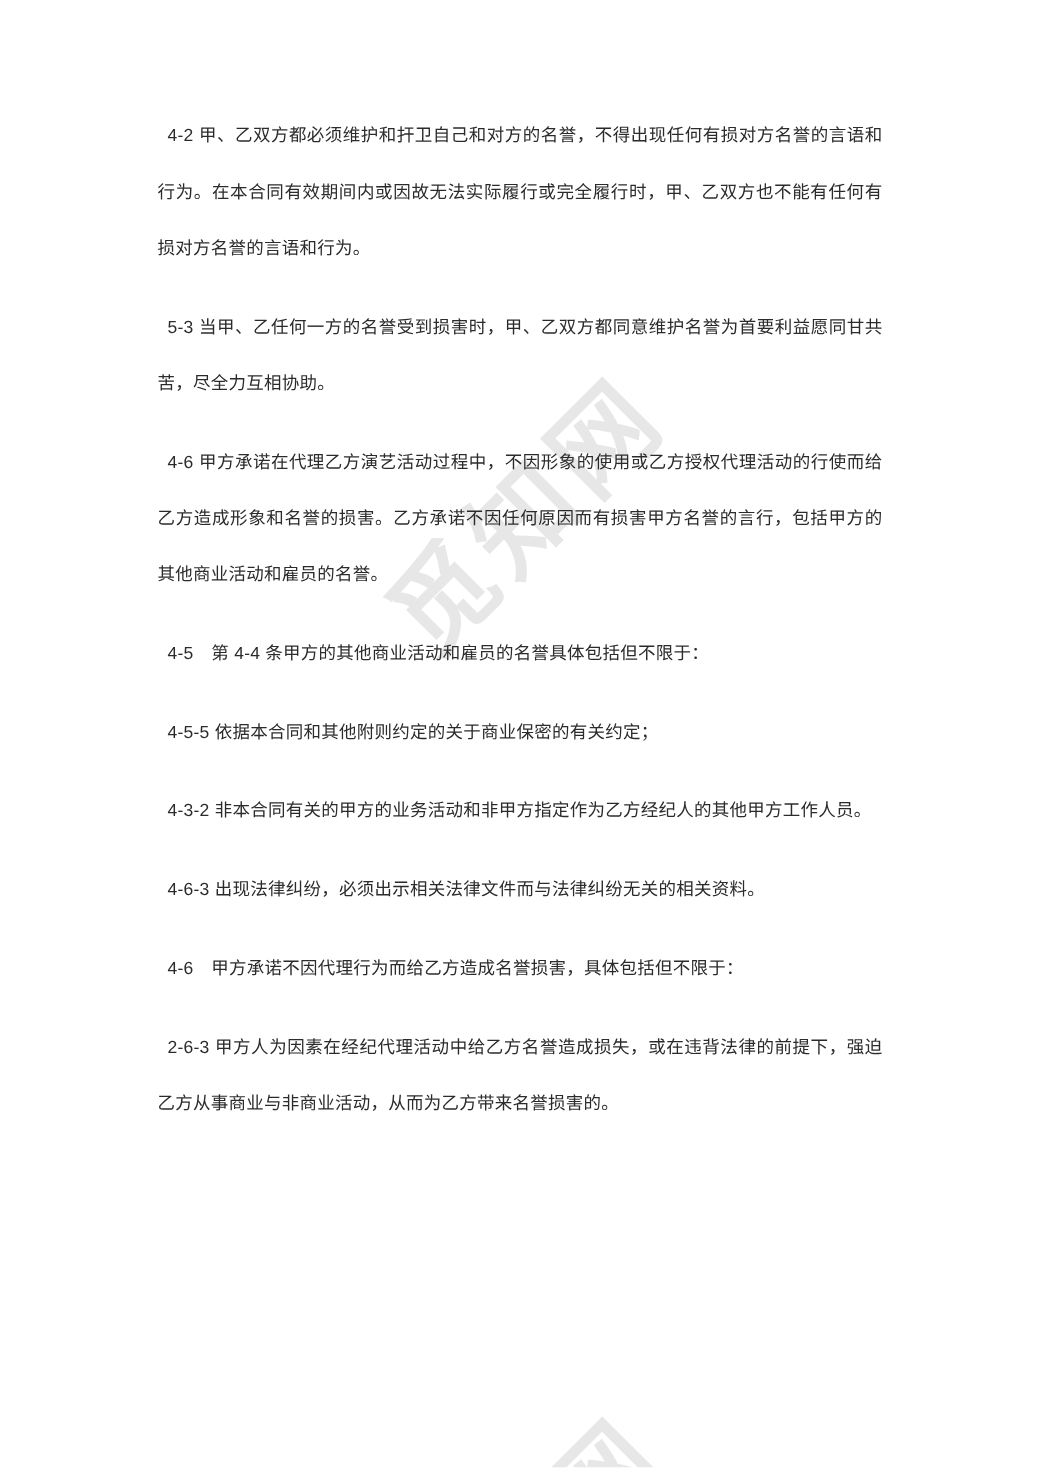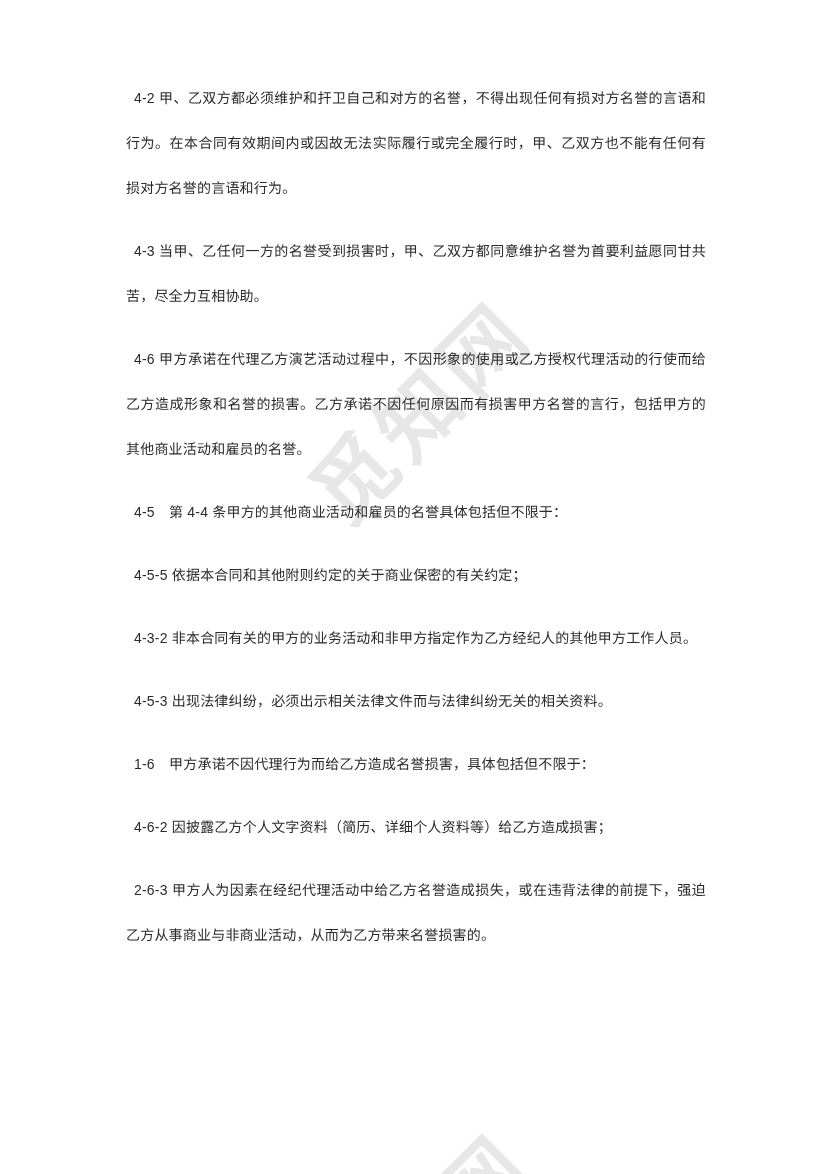--- a/index.html
+++ b/index.html
@@ -25,43 +25,42 @@
     transform: translate(-50%, -50%) rotate(-45deg);
     user-select: none;
     pointer-events: none;
   }
   .wm-middle { left: 417px; top: 408px; }
   .wm-bottom { left: 417px; top: 1240px; }
   .content {
     position: absolute;
     z-index: 1;
     left: 126px;
-    top: 76px;
+    top: 86px;
     width: 580px;
     font-size: 14px;
     line-height: 45px;
     text-align: justify;
     letter-spacing: 0.2px;
   }
   .para {
     margin: 0 0 18px 0;
     text-indent: 8px;
   }
 </style>
 </head>
 <body>
 
 <div class="page">
   <div class="watermark wm-middle" style="color: rgb(231, 231, 231);">觅知网</div>
   <div class="watermark wm-bottom" style="color: rgb(231, 231, 231);">觅知网</div>
   <div class="content" style="color: rgb(43, 43, 43);">
       <p class="para">4-2 甲、乙双方都必须维护和扞卫自己和对方的名誉，不得出现任何有损对方名誉的言语和行为。在本合同有效期间内或因故无法实际履行或完全履行时，甲、乙双方也不能有任何有损对方名誉的言语和行为。</p>
-      <p class="para">4-3 当甲、乙任何一方的名誉受到损害时，甲、乙双方都同意维护名誉为首要利益愿同甘共苦，尽全力互相协助。</p>
+      <p class="para">5-3 当甲、乙任何一方的名誉受到损害时，甲、乙双方都同意维护名誉为首要利益愿同甘共苦，尽全力互相协助。</p>
       <p class="para">4-6 甲方承诺在代理乙方演艺活动过程中，不因形象的使用或乙方授权代理活动的行使而给乙方造成形象和名誉的损害。乙方承诺不因任何原因而有损害甲方名誉的言行，包括甲方的其他商业活动和雇员的名誉。</p>
       <p class="para">4-5　第 4-4 条甲方的其他商业活动和雇员的名誉具体包括但不限于：</p>
       <p class="para">4-5-5 依据本合同和其他附则约定的关于商业保密的有关约定；</p>
       <p class="para">4-3-2 非本合同有关的甲方的业务活动和非甲方指定作为乙方经纪人的其他甲方工作人员。</p>
-      <p class="para">4-5-3 出现法律纠纷，必须出示相关法律文件而与法律纠纷无关的相关资料。</p>
-      <p class="para">1-6　甲方承诺不因代理行为而给乙方造成名誉损害，具体包括但不限于：</p>
-      <p class="para">4-6-2 因披露乙方个人文字资料（简历、详细个人资料等）给乙方造成损害；</p>
+      <p class="para">4-6-3 出现法律纠纷，必须出示相关法律文件而与法律纠纷无关的相关资料。</p>
+      <p class="para">4-6　甲方承诺不因代理行为而给乙方造成名誉损害，具体包括但不限于：</p>
       <p class="para">2-6-3 甲方人为因素在经纪代理活动中给乙方名誉造成损失，或在违背法律的前提下，强迫乙方从事商业与非商业活动，从而为乙方带来名誉损害的。</p>
     </div>
 </div>
 
 </body></html>

